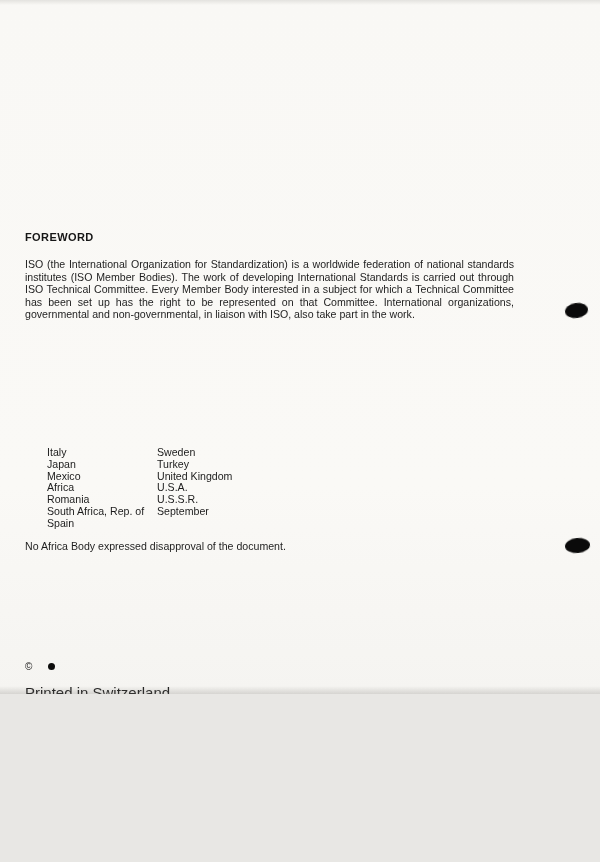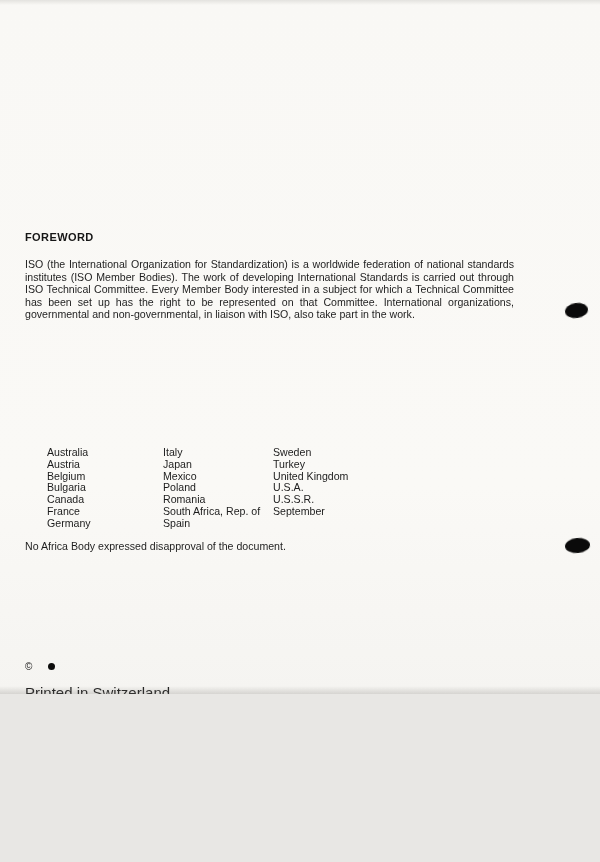--- a/index.html
+++ b/index.html
@@ -155,34 +155,25 @@
   <div class="scan-edge-top"></div>
 
   <h1 class="heading">FOREWORD</h1>
 
   <p class="para p1">ISO (the International Organization for Standardization) is a worldwide federation of national standards institutes (ISO Member Bodies). The work of developing International Standards is carried out through ISO Technical Committee. Every Member Body interested in a subject for which a Technical Committee has been set up has the right to be represented on that Committee. International organizations, governmental and non-governmental, in liaison with ISO, also take part in the work.</p>
 
 
 
 
   <div class="countries">
-    <div class="col col1">
-      <div class="country">Australia</div>
-      <div class="country">Austria</div>
-      <div class="country">Belgium</div>
-      <div class="country">Bulgaria</div>
-      <div class="country">Canada</div>
-      <div class="country">France</div>
-      <div class="country">Germany</div>
-    </div>
     <div class="col col2">
       <div class="country">Italy</div>
       <div class="country">Japan</div>
       <div class="country">Mexico</div>
-      <div class="country">Poland</div>
+      <div class="country">Africa</div>
       <div class="country">Romania</div>
       <div class="country">South Africa, Rep. of</div>
       <div class="country">Spain</div>
     </div>
     <div class="col col3">
       <div class="country">Sweden</div>
       <div class="country">Turkey</div>
       <div class="country">United Kingdom</div>
       <div class="country">U.S.A.</div>
       <div class="country">U.S.S.R.</div>

